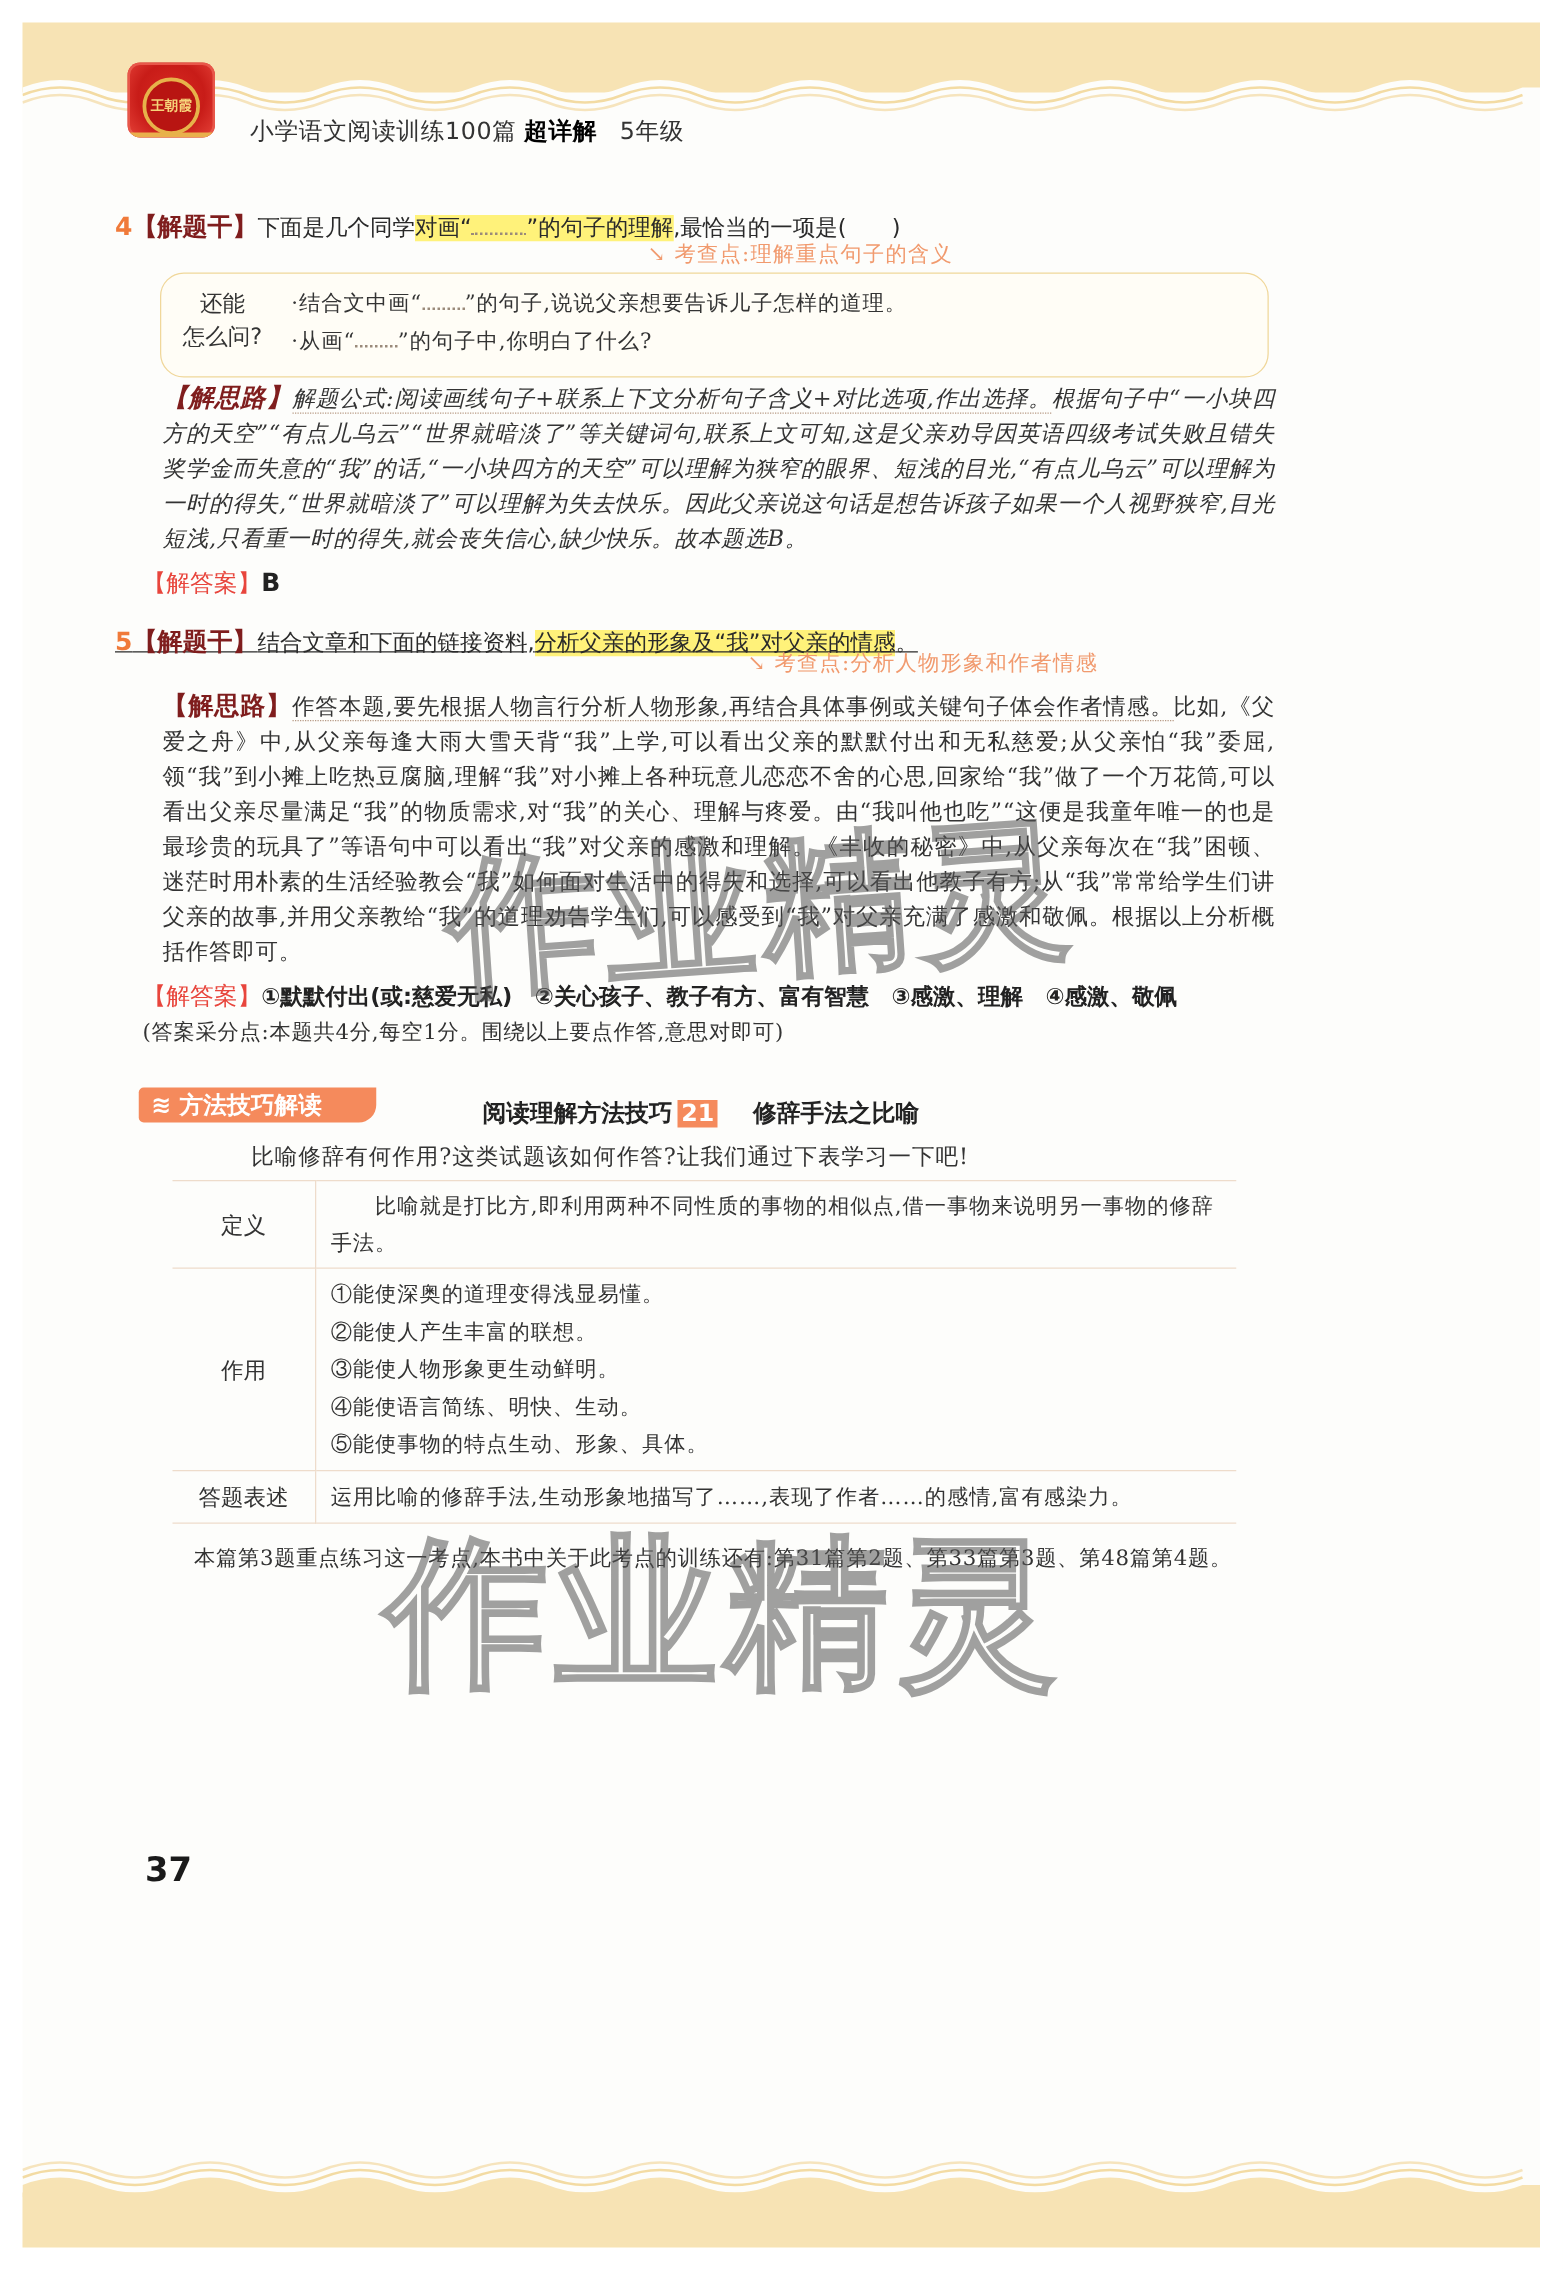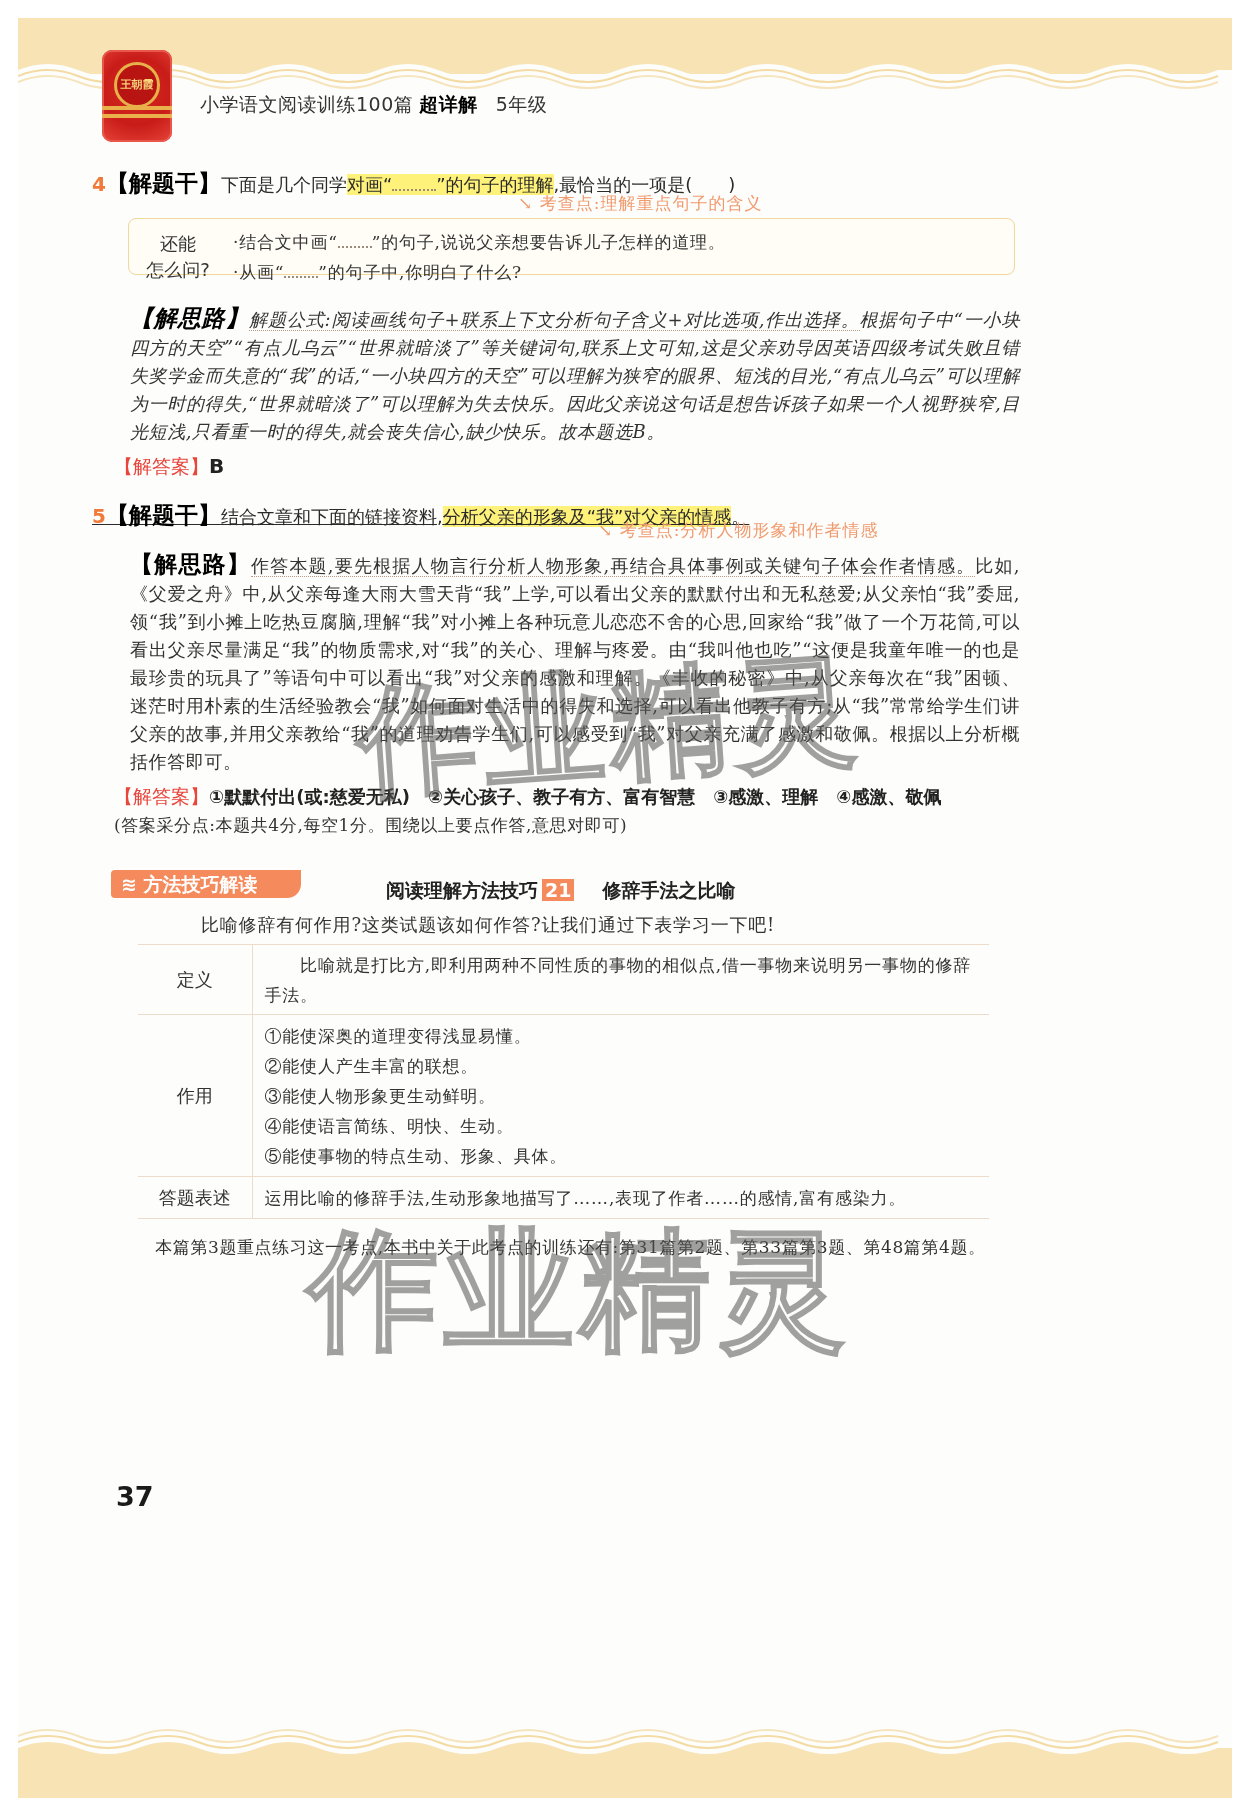--- a/index.html
+++ b/index.html
@@ -2,44 +2,44 @@
 <html><head>
 <meta charset="utf-8">
 <style>
   * { box-sizing: border-box; margin: 0; padding: 0; }
   html, body { width: 1250px; height: 1815px; background: #ffffff; }
   body { font-family: "DejaVu Serif", "Liberation Serif", serif; color: #2a2a2a; position: relative; overflow: hidden; }
   .page { position: absolute; left: 18px; top: 18px; width: 1214px; height: 1780px; background: #fdfdfb; }
   .band-top { position: absolute; left: 0; top: 0; width: 100%; height: 56px; background: #f7e3b4; }
   .band-bottom { position: absolute; left: 0; bottom: 0; width: 100%; height: 44px; background: #f7e3b4; }
   .wave { position: absolute; left: 0; width: 100%; }
-  .logo { position: absolute; left: 84px; top: 32px; width: 70px; height: 92px; border-radius: 10px;
+  .logo { position: absolute; left: 84px; top: 32px; width: 70px; height: 60px; border-radius: 10px;
           background: radial-gradient(circle at 50% 45%, #d82a22 0%, #c81c18 55%, #e7443a 100%);
           box-shadow: inset 0 0 0 2px #e8574a; overflow: hidden; }
   .logo .ring { position: absolute; left: 12px; top: 12px; width: 46px; height: 46px; border-radius: 50%;
           border: 3px solid #e7b24a; background: #b81512; }
   .logo .stripe { position: absolute; left: 0; width: 100%; height: 4px; background: #e9b04c; }
   .logo .ltxt { position: absolute; left: 0; width: 100%; top: 27px; text-align: center; color: #f6d47a;
           font-size: 11px; font-family: "DejaVu Serif", serif; font-weight: bold; }
   .header-title { position: absolute; left: 182px; top: 74px; font-family: "DejaVu Sans", sans-serif; font-size: 19px; color: #333; letter-spacing: 0.5px; }
   .header-title .accent { color: #000000; font-weight: bold; margin-left: 6px; }
   .header-title .grade { margin-left: 18px; }
 
   .sans { font-family: "DejaVu Sans", "Liberation Sans", sans-serif; }
   .qnum { color: #f07a3a; font-weight: bold; font-family: "DejaVu Sans", sans-serif; font-size: 20px; }
   .tag-red { color: #e8453c; font-family: "DejaVu Sans", sans-serif; font-size: 19px; }
-  .tag-black { color: #000000; font-family: "DejaVu Sans", sans-serif; font-weight: bold; font-size: 23px; }
+  .tag-black { color: #7f1d1d; font-family: "DejaVu Sans", sans-serif; font-weight: bold; font-size: 20px; }
   .line { position: absolute; white-space: nowrap; }
   .bold { font-weight: bold; font-family: "DejaVu Sans", sans-serif; font-size: 18px; color: #222; }
   .hl { background: #fff27a; }
   .wavy { display: inline-block; width: 44px; border-bottom: 2px dotted #9a8a7a; height: 14px; vertical-align: baseline; }
   .note { position: absolute; color: #f19a6e; font-size: 17px; font-family: "DejaVu Serif", serif; letter-spacing: 1px; }
   .para { position: absolute; left: 112px; width: 890px; font-size: 18px; line-height: 28px; letter-spacing: 0.6px; text-align: justify; color: #333; }
   .dotline { border-bottom: 1.5px dotted #b79a85; }
-  .ask-box { position: absolute; left: 110px; top: 218px; width: 887px; height: 57px; border: 1.5px solid #f0d79a; border-radius: 8px; background: #fffdf6; }
+  .ask-box { position: absolute; left: 110px; top: 218px; width: 887px; height: 84px; border: 1.5px solid #f0d79a; border-radius: 19px; background: #fffdf6; }
   .ask-label { position: absolute; left: 12px; top: 12px; width: 74px; font-family: "DejaVu Sans", sans-serif; font-size: 18px; color: #333; text-align: center; line-height: 26px; }
   .ask-item { position: absolute; left: 104px; font-size: 17px; color: #333; letter-spacing: 0.8px; }
   .method-badge { position: absolute; left: 93px; top: 852px; width: 190px; height: 28px; background: #f58a5c; border-radius: 4px 0 14px 4px;
         color: #fff; font-family: "DejaVu Sans", sans-serif; font-weight: bold; font-size: 19px; line-height: 28px; padding-left: 10px; }
   .method-title { position: absolute; left: 368px; top: 877px; font-family: "DejaVu Sans", sans-serif; font-weight: bold; font-size: 19px; color: #222; }
   .method-title .num { background: #f58a5c; color: #fff; padding: 0 3px; margin: 0 4px; }
   .method-title .sub { margin-left: 24px; }
   table.method { position: absolute; left: 120px; top: 944px; width: 851px; border-collapse: collapse; font-size: 17px; color: #333; }
   table.method td { border-top: 1.5px solid #eedccb; border-bottom: 1.5px solid #eedccb; vertical-align: middle; }
   table.method td.k { width: 114px; text-align: center; border-right: 1.5px solid #eedccb; font-family: "DejaVu Sans", sans-serif; font-size: 18px; }

